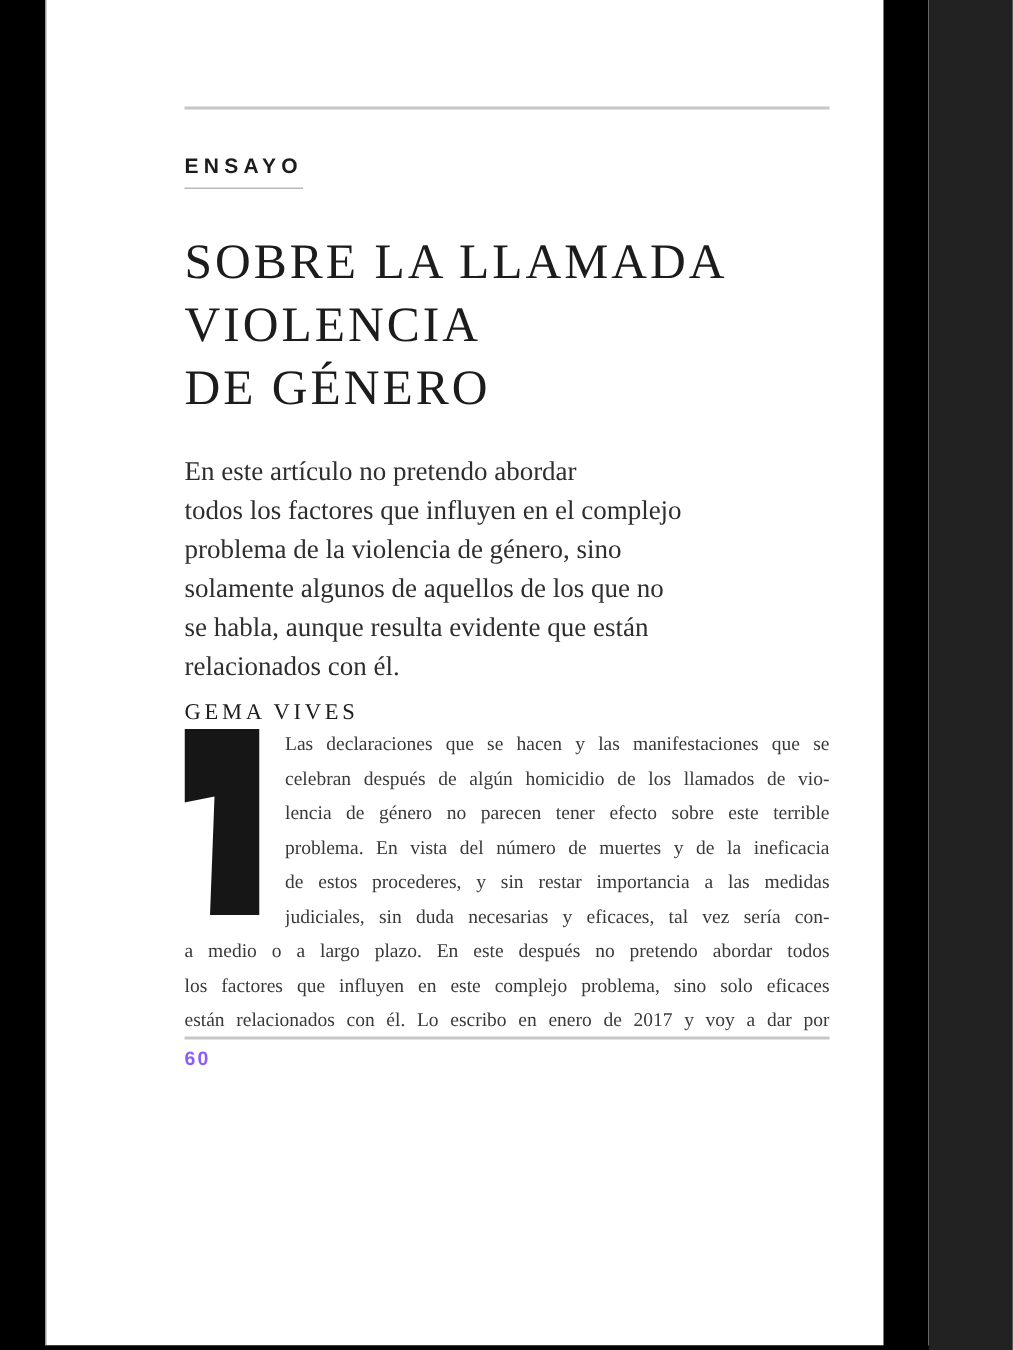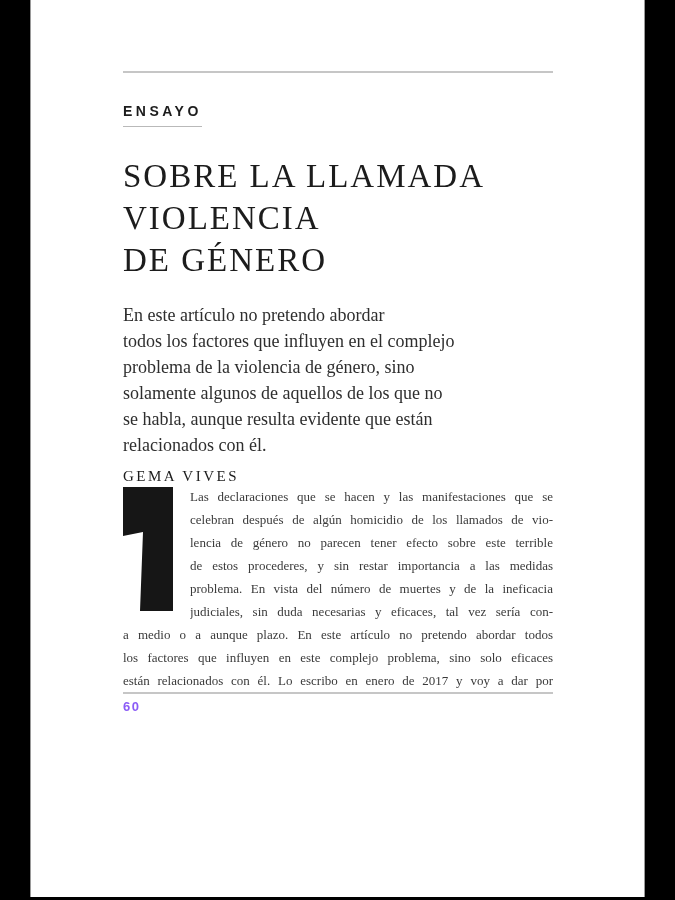--- a/index.html
+++ b/index.html
@@ -7,21 +7,21 @@
     --frame:#000000;
     --edge:#9a9a9a;
     --rule:#c6c6c6;
     --ink:#1c1c1c;
     --body-ink:#3a3a3a;
   }
   *{margin:0;padding:0;box-sizing:border-box;}
   html,body{background:#222;}
   .stage{
     position:relative;
-    width:675px;height:900px;
+    width:619px;height:900px;
     background:var(--frame);
     overflow:hidden;
     font-family:"Liberation Serif","DejaVu Serif",serif;
   }
   .bar{position:absolute;background:var(--frame);}
   .bar-left{left:0;top:0;width:30px;height:900px;}
   .bar-right{right:0;top:0;width:30px;height:900px;}
   .bar-bottom{left:0;top:897px;width:675px;height:3px;}
   .page{
     position:absolute;left:30px;top:0;
@@ -138,24 +138,24 @@
       <div class="body-block">
         <div class="dropcap">
           <svg viewBox="0 0 50 124" aria-hidden="true">
             <polygon points="0,0 50,0 50,124 17,124 20,45 0,49" fill="currentColor"></polygon>
           </svg>
           <span class="sr-only">1</span>
         </div>
         <div class="bl">Las declaraciones que se hacen y las manifestaciones que se</div>
         <div class="bl">celebran después de algún homicidio de los llamados de vio-</div>
         <div class="bl">lencia de género no parecen tener efecto sobre este terrible</div>
+        <div class="bl">problema. En vista del número de muertes y de la ineficacia</div>
         <div class="bl">de estos procederes, y sin restar importancia a las medidas</div>
-        <div class="bl">problema. En vista del número de muertes y de la ineficacia</div>
         <div class="bl">judiciales, sin duda necesarias y eficaces, tal vez sería con-</div>
-        <div class="bl">a medio o a aunque plazo. En este artículo no pretendo abordar todos</div>
+        <div class="bl">a medio o a largo plazo. En este después no pretendo abordar todos</div>
         <div class="bl">los factores que influyen en este complejo problema, sino solo eficaces</div>
         <div class="bl">están relacionados con él. Lo escribo en enero de 2017 y voy a dar por</div>
       </div>
 
       <div class="rule rule-bottom"></div>
 
       <div class="folio">60</div>
 
     </div>
   </div>

